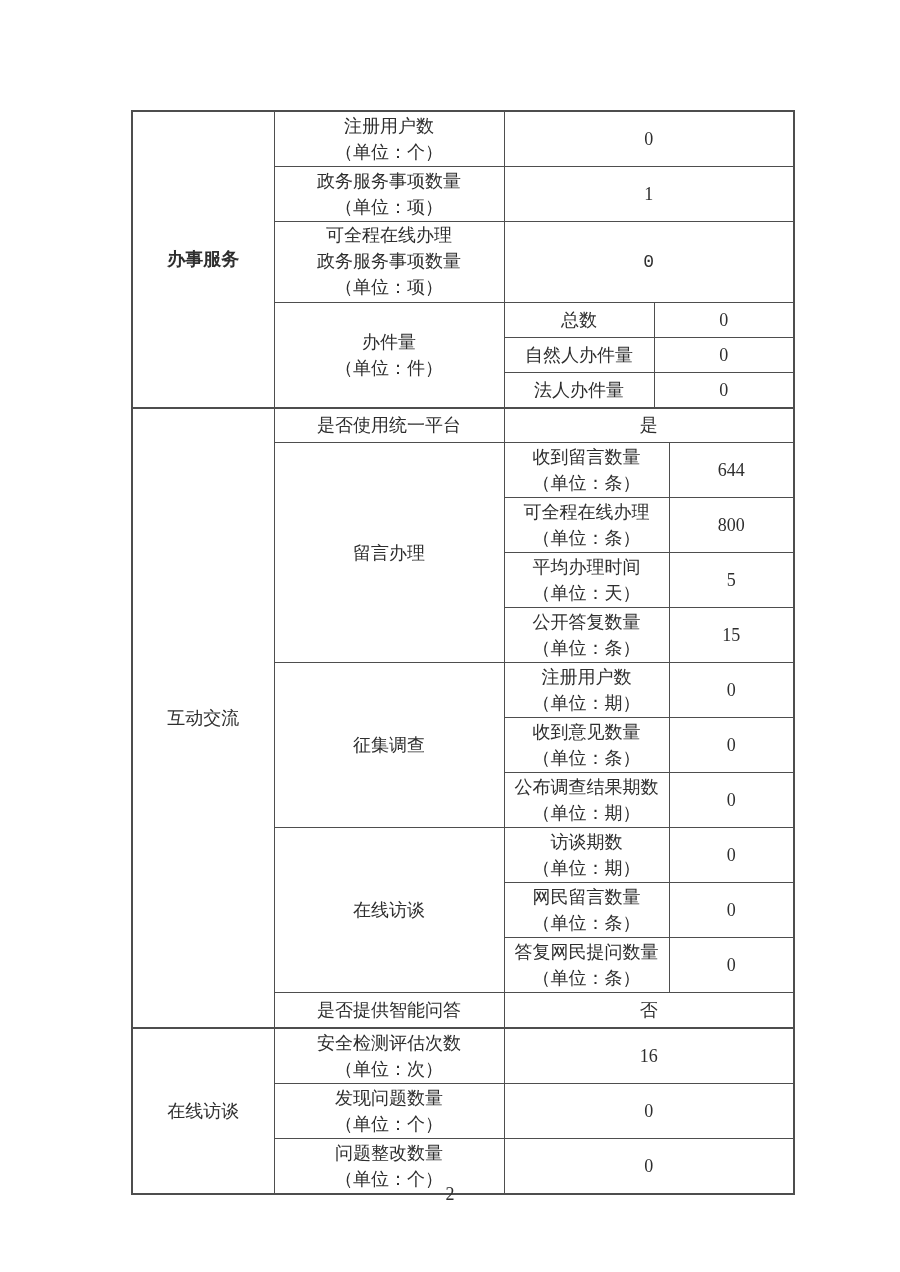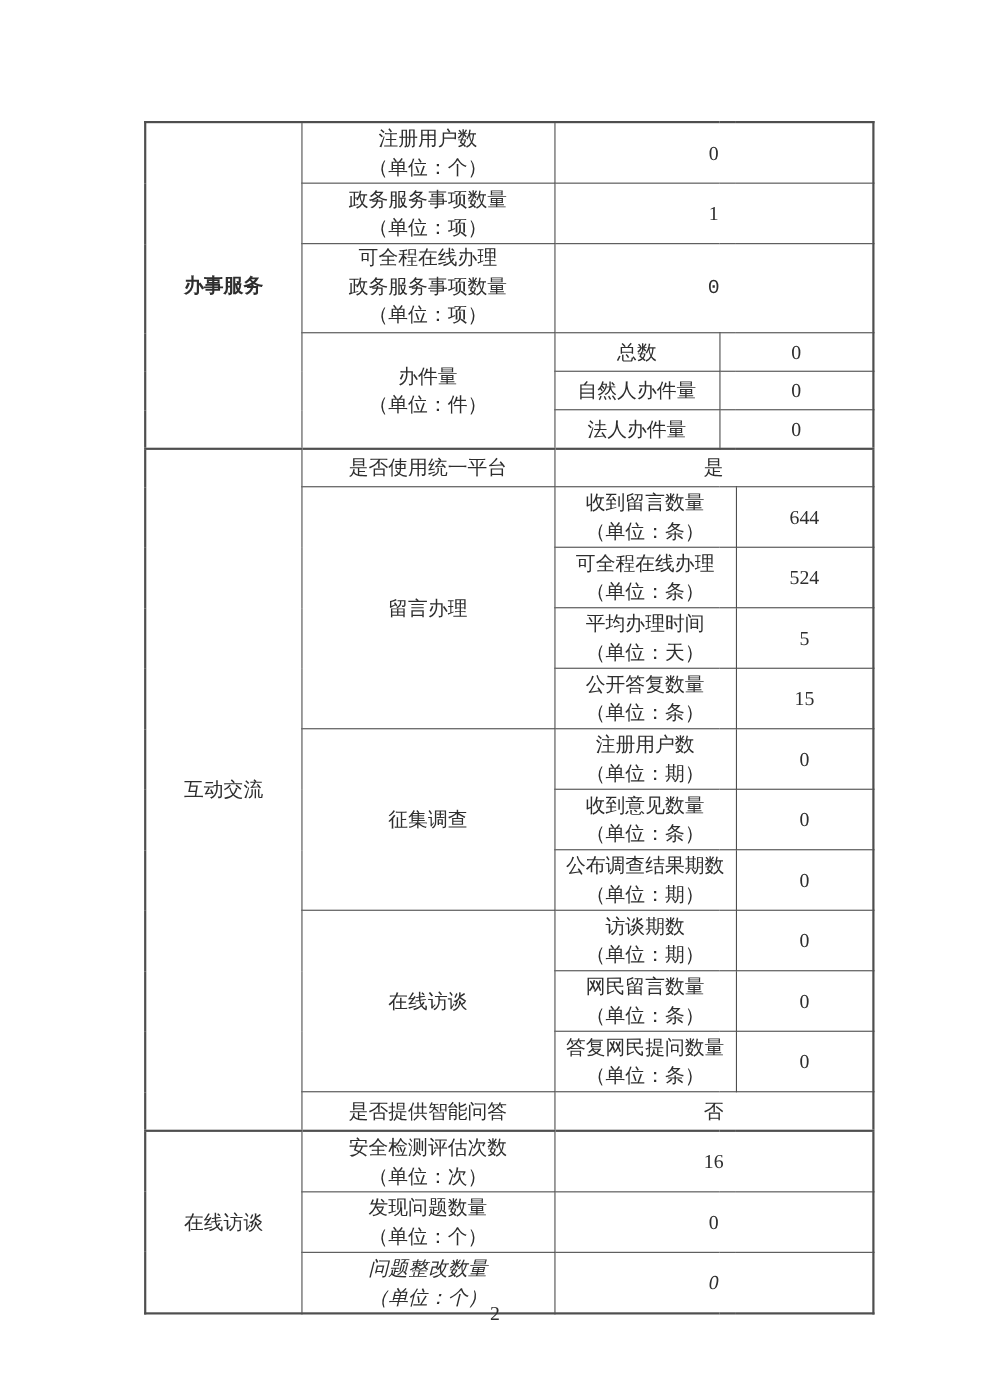--- a/index.html
+++ b/index.html
@@ -30,21 +30,21 @@
     line-height: 26px;
     padding: 1px 4px;
     overflow: hidden;
   }
   tr.section-start td { border-top: 2px solid #4e4e4e; margin-top: 12px; }
   td.cat-top { vertical-align: top; padding-top: 12px; font-weight: bold; }
   tr.h52 { height: 52px; }
   tr.h50 { height: 50px; }
   tr.h80 { height: 80px; font-family: Liberation Mono, monospace; }
   tr.h35 { height: 35px; }
-  tr.h53 { height: 53px; font-style: italic; }
+  tr.h53 { height: 53px; }
   .page-number {
     position: absolute;
     top: 1184px;
     left: 0;
     width: 100%;
     text-align: center;
     font-size: 18px;
     color: #2e2e2e;
   }
 </style>
@@ -118,21 +118,21 @@
         <div>收到留言数量</div>
         <div>（单位：条）</div>
       </td>
       <td>644</td>
     </tr>
     <tr class="h52">
       <td colspan="2">
         <div>可全程在线办理</div>
         <div>（单位：条）</div>
       </td>
-      <td>524</td>
+      <td>800</td>
     </tr>
     <tr class="h52">
       <td colspan="2">
         <div>平均办理时间</div>
         <div>（单位：天）</div>
       </td>
       <td>5</td>
     </tr>
     <tr class="h52">
       <td colspan="2">

